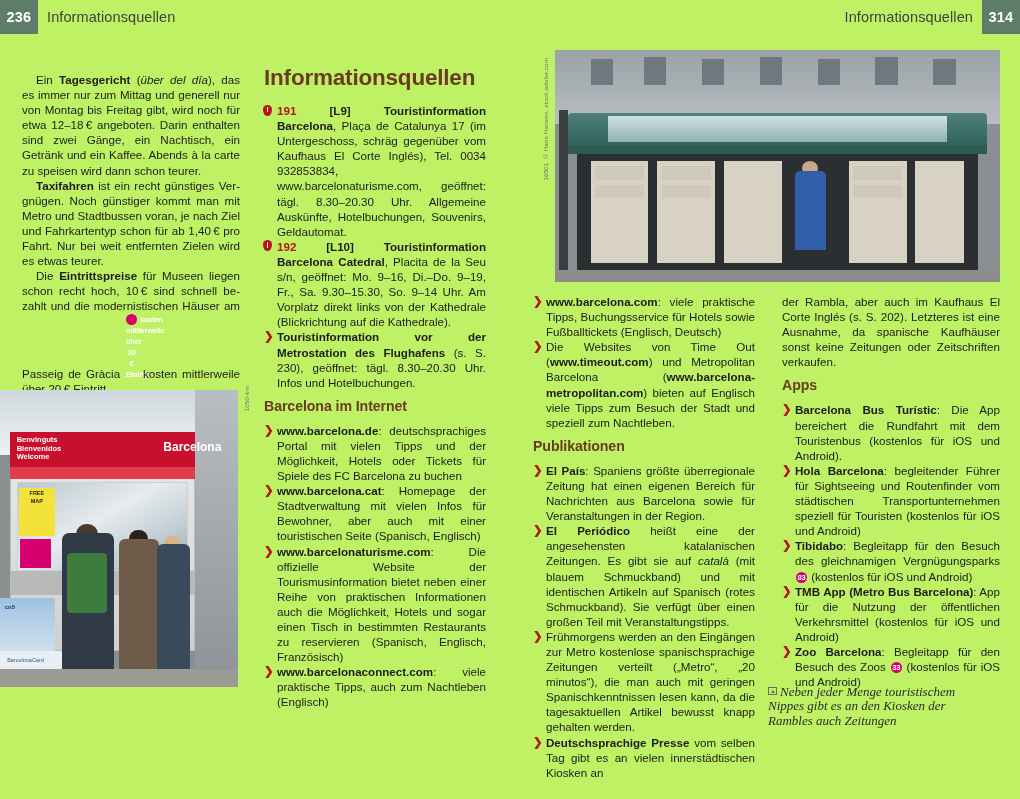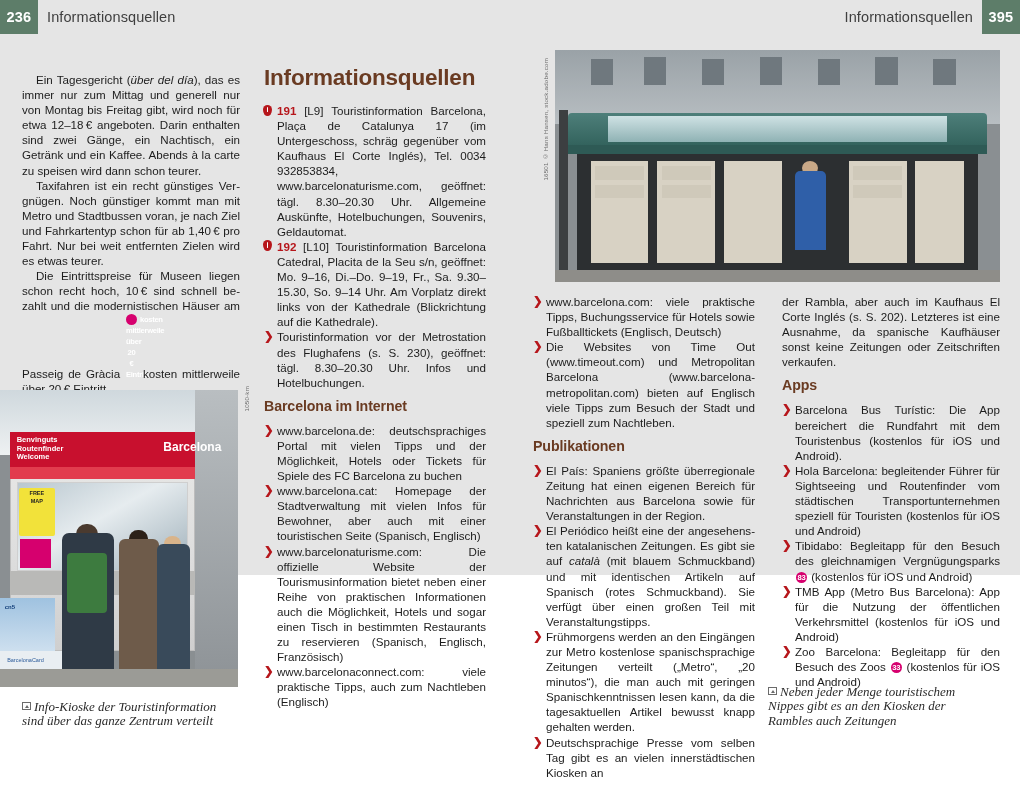--- a/index.html
+++ b/index.html
@@ -7,22 +7,22 @@
     margin: 0; padding: 0;
     width: 1020px; height: 799px;
     background: #ffffff;
     font-family: "Liberation Sans", sans-serif;
     overflow: hidden;
   }
 
   .page {
     position: relative;
     width: 1020px;
-    height: 575px;
-    background: #e5e5e5;
+    height: 799px;
+    background: #bef264;
   }
 
   
   .header-bar {
     position: absolute;
     top: 0;
     height: 34px;
     display: flex;
     align-items: stretch;
   }
@@ -60,21 +60,21 @@
     line-height: 15.1px;
     color: #1c1c1c;
     text-align: justify;
     text-justify: inter-word;
     hyphens: manual;
   }
 
   .col p { margin: 0; }
   .col p.indent { text-indent: 14px; }
 
-  .bold { font-weight: normal; margin-top: 21px; }
+  .bold { font-weight: bold; margin-top: 21px; }
   .ital { font-style: italic; }
 
   
   h1.sec-title {
     margin: 0 0 13px 0;
     font-size: 22.5px;
     font-weight: bold;
     color: #6a3b22;
     letter-spacing: -.2px;
     line-height: 24px;
@@ -246,21 +246,21 @@
 
 <div class="page">
 
   <div class="header-bar header-left">
     <div class="folio">236</div>
     <div class="run-title">Informationsquellen</div>
   </div>
 
   <div class="header-bar header-right">
     <div class="run-title">Informationsquellen</div>
-    <div class="folio">395</div>
+    <div class="folio">314</div>
   </div>
 
   <div class="col" id="col1" style="left:22px; top:72px; width:218px;">
     <p class="indent">
       <span>Ein </span><span class="bold">Tagesgericht</span><span> (</span><span class="ital">über del día</span><span>), das es immer nur zum Mittag und generell nur von Montag bis Freitag gibt, wird noch für etwa 12–18 € angeboten. Da­rin enthalten sind zwei Gänge, ein Nachtisch, ein Getränk und ein Kaffee. Abends à la carte zu speisen wird dann schon teurer.</span>
     </p>
     <p class="indent">
       <span class="bold">Taxifahren</span><span> ist ein recht günstiges Ver­gnügen. Noch günstiger kommt man mit Metro und Stadtbussen voran, je nach Ziel und Fahrkartentyp schon für ab 1,40 € pro Fahrt. Nur bei weit entfernten Zielen wird es etwas teurer.</span>
     </p>
     <p class="indent">
@@ -268,21 +268,21 @@
     </p>
   </div>
 
   <div class="photo" id="photo-kiosk">
     <div class="sky"></div>
     <div class="rightwall"></div>
     <div class="kbody"></div>
     <div class="redband"></div>
     <div class="wtxt">
       <span>Benvinguts</span><br>
-      <span>Routenfinder</span><br>
+      <span>Bienvenidos</span><br>
       <span>Welcome</span>
     </div>
     <div class="bcn">Barcelona</div>
     <div class="redband2"></div>
     <div class="glass"></div>
     <div class="freeBox">
       <b>FREE</b>
       <b>MAP</b>
     </div>
     <div class="magenta"></div>
@@ -295,24 +295,20 @@
     <div class="p3h"></div>
     <div class="p3"></div>
     <div class="poster"></div>
     <div class="ptxt">cn5</div>
     <div class="poster2"></div>
     <div class="ptxt2">BarcelonaCard</div>
     <div class="ground"></div>
   </div>
   <div class="credit" style="left:243px; top:386px;">1050-km</div>
 
-  <div class="caption" style="left:22px; top:700px; width:225px;">
-    <span class="cap-icon"></span><span>Info-Kioske der Touristinformation</span><br>
-    <span>sind über das ganze Zentrum verteilt</span>
-  </div>
 
   <div class="col" id="col2" style="left:264px; top:66px; width:222px;">
 
     <h1 class="sec-title">Informationsquellen</h1>
 
 
 
     <ul class="blist" style="margin-top:5px;">
       <li class="poi">
         <span class="pin"></span><span class="poi-num">191</span><span>&nbsp;</span><span class="bold">[L9]</span><span>&nbsp;</span><span class="bold">Touristinformation Barcelona</span><span>, Plaça de Catalunya 17 (im Untergeschoss, schräg gegenüber vom Kaufhaus El Corte Inglés), Tel. 0034 932853834, www.barcelonaturisme.com, geöffnet: tägl. 8.30–20.30 Uhr. Allgemeine Auskünfte, Hotelbuchungen, Souvenirs, Geldautomat.</span>

